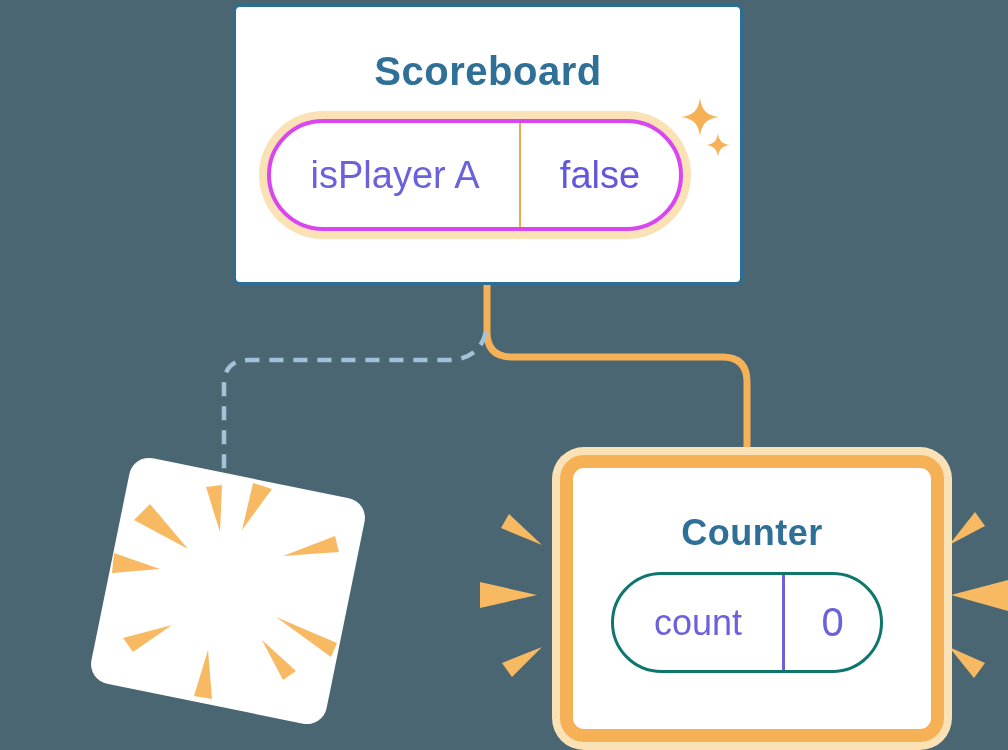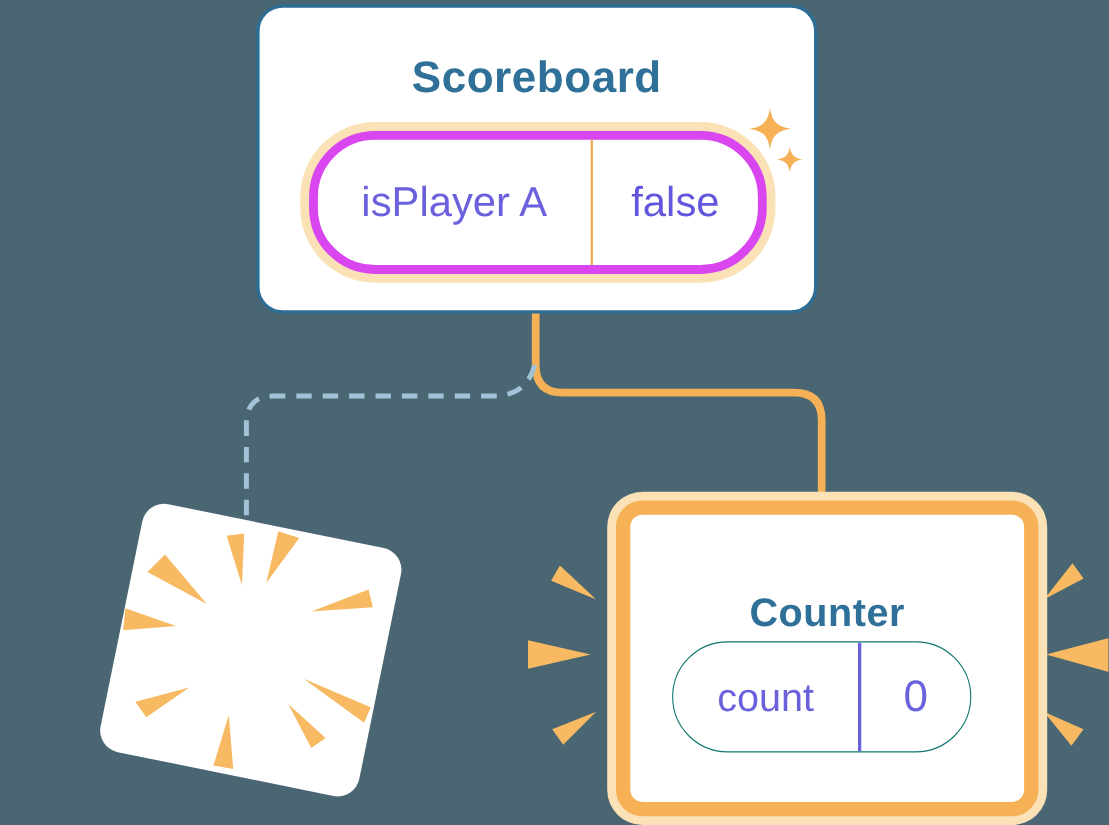--- a/index.html
+++ b/index.html
@@ -9,55 +9,55 @@
     background:#4A6673;
     overflow:hidden;
     font-family:"Liberation Sans", sans-serif;
   }
   .layer{position:absolute;left:0;top:0;width:1008px;height:750px;pointer-events:none;}
 
   
   .card{position:absolute;background:#FFFFFF;box-sizing:border-box;}
   .scoreboard-card{
     left:233px;top:4px;width:510px;height:281px;
-    border:3px solid #2C6E94;border-radius:24px;
+    border:3px solid #2C6E94;border-radius:7px;
   }
   .card-title{
     text-align:center;
     color:#2F7098;
     font-weight:600;
     letter-spacing:0.5px;
   }
   .scoreboard-card .card-title{margin-top:42px;font-size:40px;}
 
   .state-pill{
     position:absolute;display:flex;align-items:stretch;
     background:#FFFFFF;box-sizing:border-box;overflow:hidden;
   }
   .scoreboard-pill{
-    left:45px;top:112px;width:416px;height:130px;
-    border:8px solid #d946ef;border-radius:60px;
+    left:31px;top:112px;width:416px;height:112px;
+    border:4px solid #d946ef;border-radius:60px;
     box-shadow:0 0 0 8px #FAE2B6;
   }
   .pill-cell{display:flex;align-items:center;justify-content:center;}
   .pill-key{color:#6B61DC;font-size:38px;}
   .pill-value{color:#6257DC;font-size:38px;font-weight:400;}
   .scoreboard-pill .cell-key{width:248px;}
   .scoreboard-pill .cell-value{flex:1;}
   .scoreboard-pill .pill-divider{width:2px;background:#F3A94B;}
 
   .counter-card{
     left:560px;top:455px;width:384px;height:287px;
     border:13px solid #F6B157;border-radius:24px;
     box-shadow:0 0 0 8px #FAE2B6;
   }
-  .counter-card .card-title{margin-top:68px;font-size:36px;}
+  .counter-card .card-title{margin-top:44px;font-size:36px;}
   .counter-pill{
-    left:38px;top:115px;width:272px;height:101px;
-    border:1px solid #0f766e;border-radius:52px;
+    left:38px;top:104px;width:272px;height:101px;
+    border:3px solid #0f766e;border-radius:52px;
   }
   .counter-pill .cell-key{width:168px;}
   .counter-pill .cell-value{flex:1;}
   .counter-pill .pill-key{font-size:36px;}
   .counter-pill .pill-value{color:#6B61DC;font-size:40px;font-weight:400;}
   .counter-pill .pill-divider{width:3px;background:#6B61DC;}
 
   .tilted-card{
     position:absolute;left:108px;top:476px;width:240px;height:230px;
     background:#FFFFFF;border-radius:20px;

